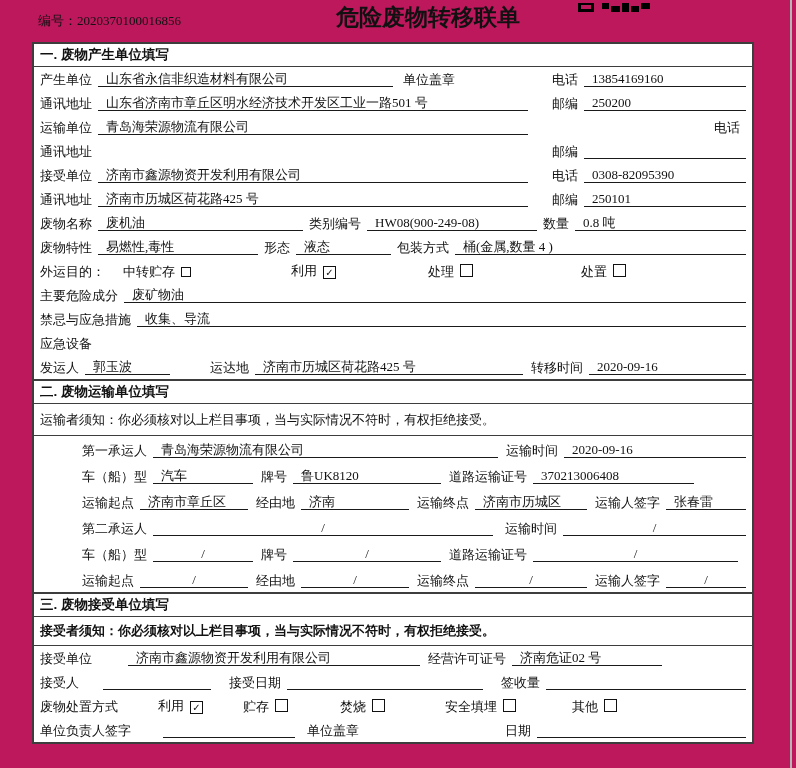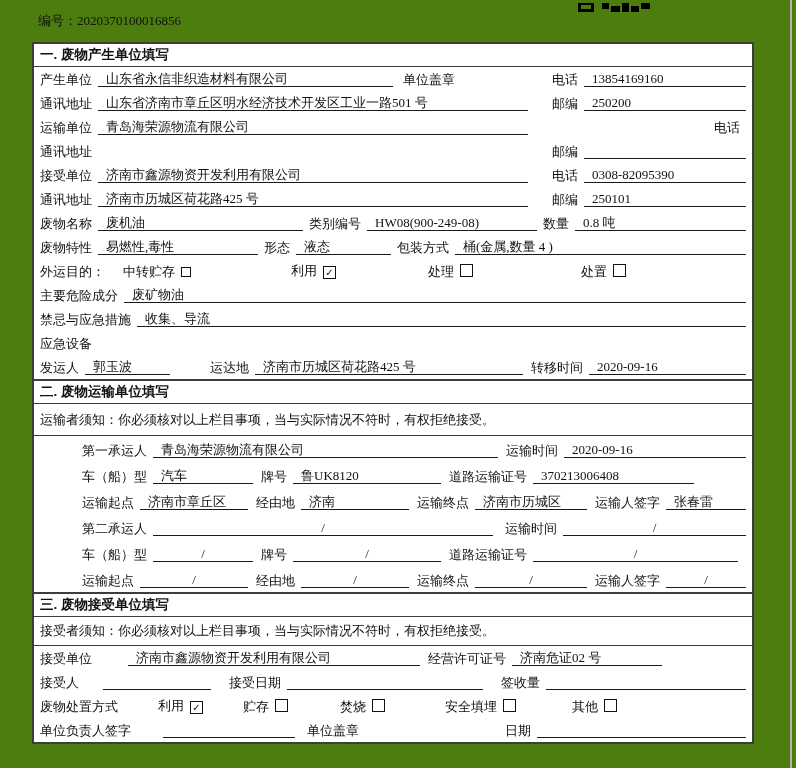--- a/index.html
+++ b/index.html
@@ -1,29 +1,29 @@
 <!DOCTYPE html>
 <html><head>
 <meta charset="utf-8">
 <style>
   html,body{margin:0;padding:0;background:#fff;}
-  .page{position:relative;width:796px;height:768px;background:#4d7c0f;overflow:hidden;
+  .page{position:relative;width:796px;height:768px;background:#be185d;overflow:hidden;
         font-family:"Liberation Serif","DejaVu Serif",serif;color:#111;font-size:13px;}
   .page-edge{position:absolute;top:0;right:4px;width:2px;height:768px;background:#b5b5b5;}
   .serial{position:absolute;left:38px;top:12px;white-space:nowrap;}
   .title{position:absolute;left:336px;top:2px;font-family:"Liberation Sans","DejaVu Sans",sans-serif;
          font-weight:bold;font-size:23px;letter-spacing:0px;white-space:nowrap;}
   .qr{position:absolute;left:578px;top:0;width:72px;height:9px;}
   .box{position:absolute;left:32px;top:42px;width:722px;height:702px;border:2px solid #3d3d3d;
        box-sizing:border-box;background:#fff;}
   .sec-title{height:22px;line-height:22px;border-bottom:1px solid #3d3d3d;font-weight:bold;
              padding-left:6px;font-size:13.5px;font-family:"Liberation Sans","DejaVu Sans",sans-serif;}
   .sec-sep{border-top:2px solid #3d3d3d;}
   .notice{border-bottom:1px solid #3d3d3d;padding-left:6px;display:flex;align-items:center;}
-  .n2{height:31px;font-family:Liberation Serif, serif;} .n3{height:28px;}
+  .n2{height:31px;font-family:Liberation Serif, serif;} .n3{height:28px;font-weight:bold;}
   .frow{display:flex;align-items:flex-end;padding:0 6px 4px 6px;box-sizing:border-box;}
   .h24{height:24px;} .h26{height:26px;padding-left:48px;}
   .lab{white-space:nowrap;margin-right:6px;line-height:15px;}
   .u{border-bottom:1px solid #1a1a1a;line-height:15px;white-space:nowrap;overflow:hidden;
      padding-left:8px;box-sizing:border-box;}
   .u.c{text-align:center;padding-left:0;}
   .fx{flex:1 1 auto;}
   .sp{flex:1 1 auto;}
   .cb{display:inline-block;width:11px;height:11px;border:1px solid #111;margin-left:6px;
       font-size:10px;line-height:11px;text-align:center;vertical-align:-1px;font-family:"DejaVu Sans",sans-serif;}
@@ -31,20 +31,21 @@
   .opt{white-space:nowrap;line-height:15px;}
   .footer{position:absolute;left:38px;top:772px;white-space:nowrap;}
 </style>
 </head>
 <body>
 
 <div class="page">
   <div class="page-edge"></div>
 
   <div class="serial"><span>编号：</span><span>2020370100016856</span></div>
+  <div class="title">危险废物转移联单</div>
 
   <div class="qr">
     <svg width="72" height="9" viewBox="0 0 72 9">
       <rect x="0" y="0" width="3" height="9" fill="#000"></rect>
         <rect x="13" y="0" width="3" height="9" fill="#000"></rect>
       <rect x="2" y="6" width="12" height="3" fill="#000"></rect>
         <rect x="0" y="0" width="16" height="2" fill="#000"></rect>
       <rect x="24" y="0" width="7" height="6" fill="#000"></rect>
         <rect x="33" y="3" width="9" height="6" fill="#000"></rect>
       <rect x="44" y="0" width="7" height="9" fill="#000"></rect>

